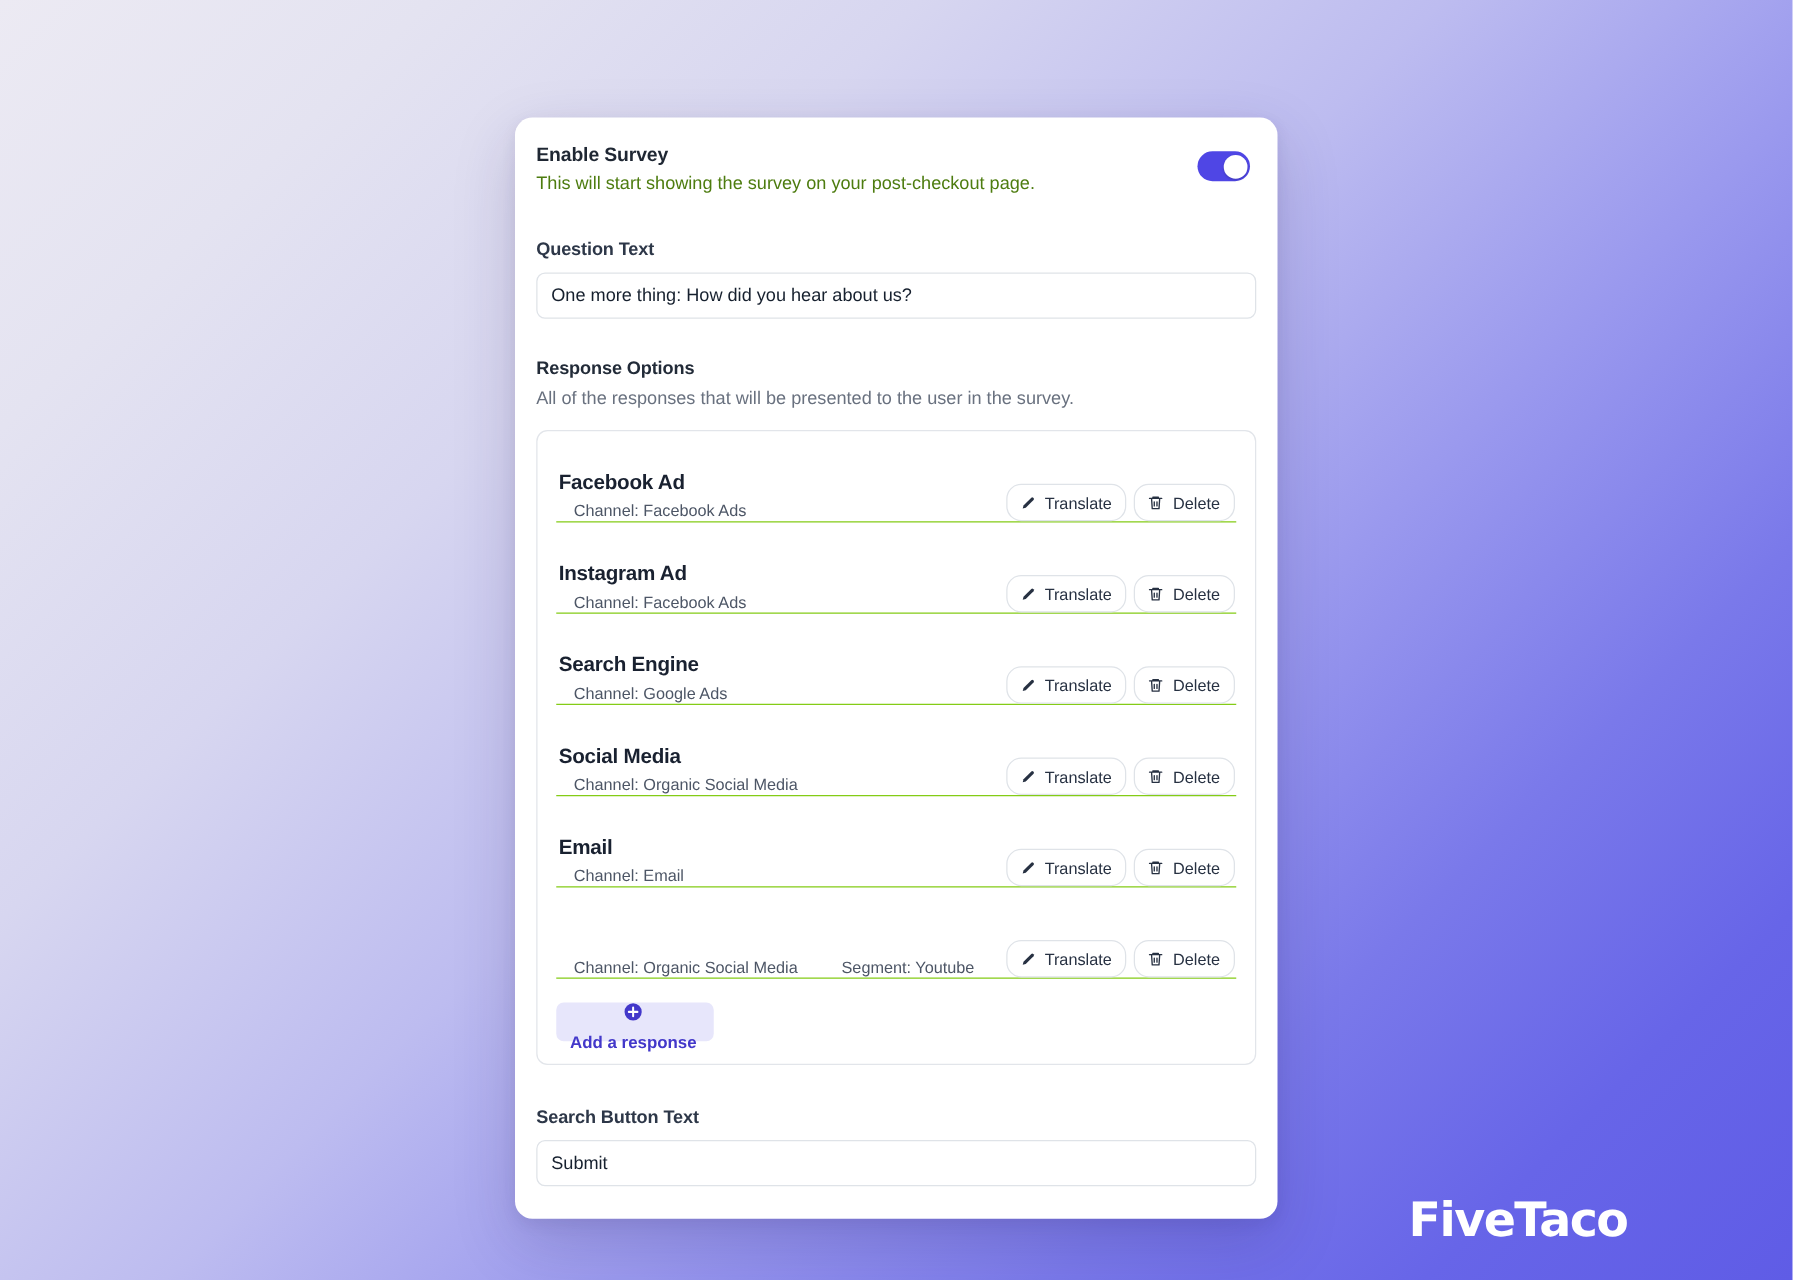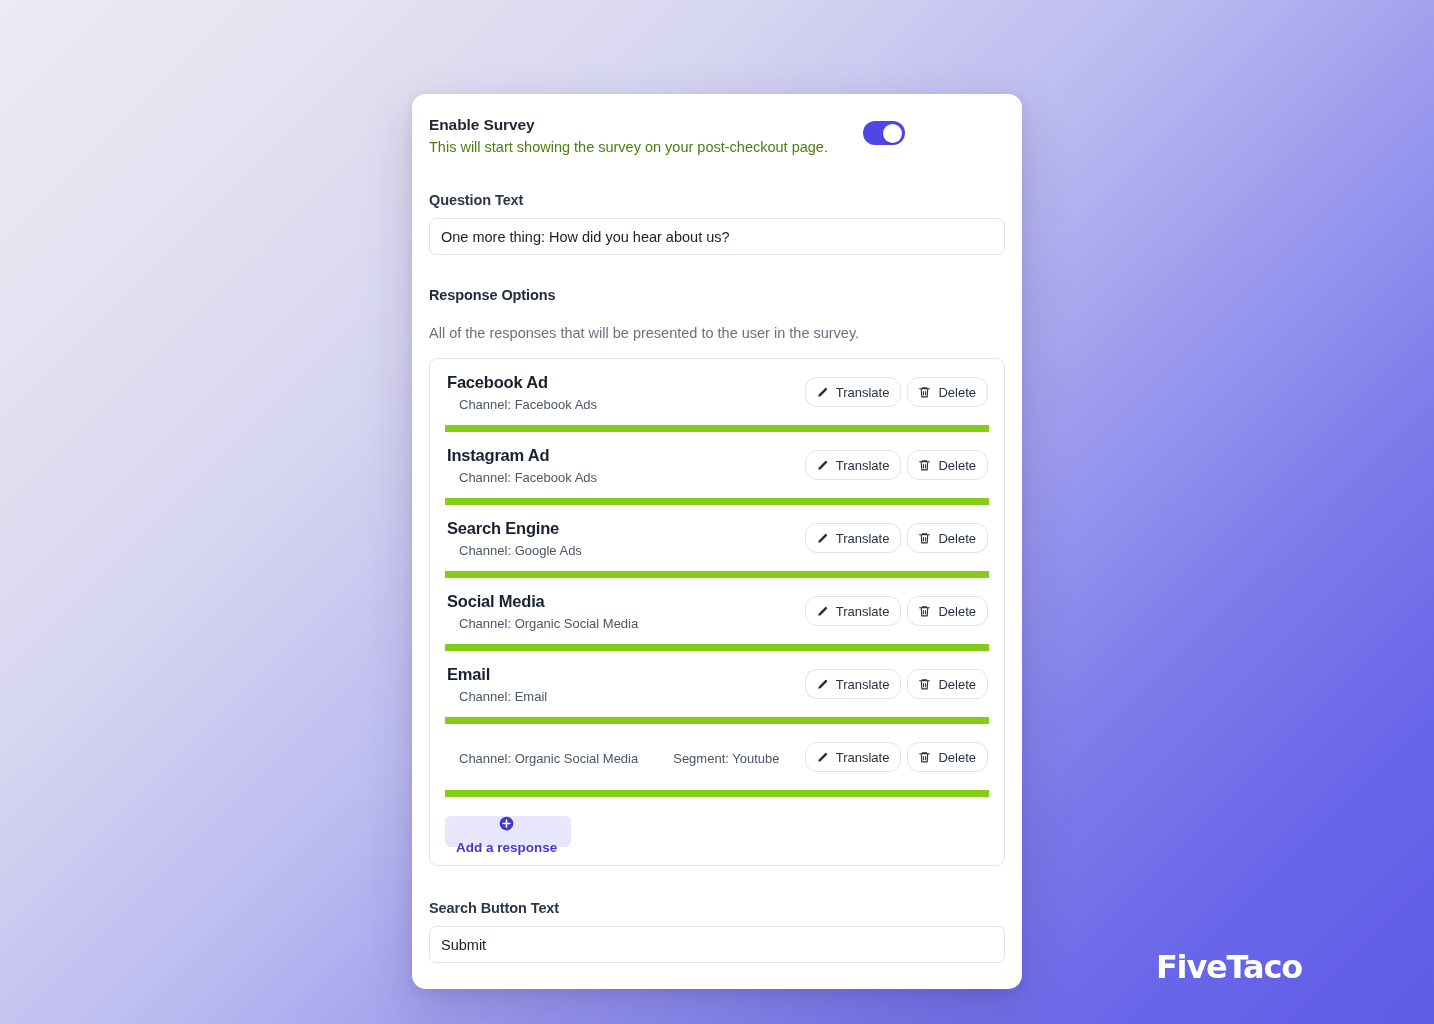--- a/index.html
+++ b/index.html
@@ -34,20 +34,21 @@
     border-radius: 14px;
     box-shadow: 0 18px 50px rgba(40, 30, 90, 0.18),
                 0 4px 12px rgba(40, 30, 90, 0.08);
     padding: 20px 17px 26px 17px;
   }
 
   
   .enable-row {
     display: flex;
     align-items: flex-start;
+    justify-content: space-between;
     padding: 0 0 0 0;
     gap: 35px;
   }
   .enable-text { padding-top: 1px; }
   .enable-title {
     font-size: 15.5px;
     font-weight: 700;
     color: #1f2733;
     letter-spacing: -0.1px;
     line-height: 20px;
@@ -109,37 +110,37 @@
   .ro-title {
     font-size: 14.5px;
     font-weight: 700;
     color: #222b38;
     letter-spacing: -0.1px;
   }
   .ro-sub {
     font-size: 14.5px;
     color: #69717f;
     line-height: 21px;
-    margin-top: 20px;
+    margin-top: 6px;
   }
 
   .ro-box {
     margin-top: 14px;
     border: 1px solid #e2e5ea;
     border-radius: 9px;
     padding: 0 15px;
     background: #fff;
   }
 
   .ro-row {
     display: flex;
-    align-items: center;
+    align-items: flex-end;
     justify-content: space-between;
     height: 73px;
-    border-bottom: 7px solid #84cc16;
+    border-bottom: 1px solid #84cc16;
   }
   .ro-row .info { padding-left: 2px; }
   .ro-row .name {
     font-size: 16.5px;
     font-weight: 700;
     color: #192130;
     letter-spacing: -0.2px;
     line-height: 21px;
   }
   .ro-meta {
@@ -189,22 +190,22 @@
     color: #4338ca;
     cursor: pointer;
     flex-direction: column;
   }
   .add-btn svg { display: block; flex: none; }
 
   
   .brand {
     position: absolute;
     right: 132px;
-    bottom: 38px;
-    font-size: 32px;
+    bottom: 26px;
+    font-size: 38px;
     font-weight: 700;
     color: #ffffff;
     letter-spacing: -1.2px;
     font-family: "DejaVu Sans", sans-serif;
   }
 </style>
 </head>
 <body>
 
 <div class="card">

